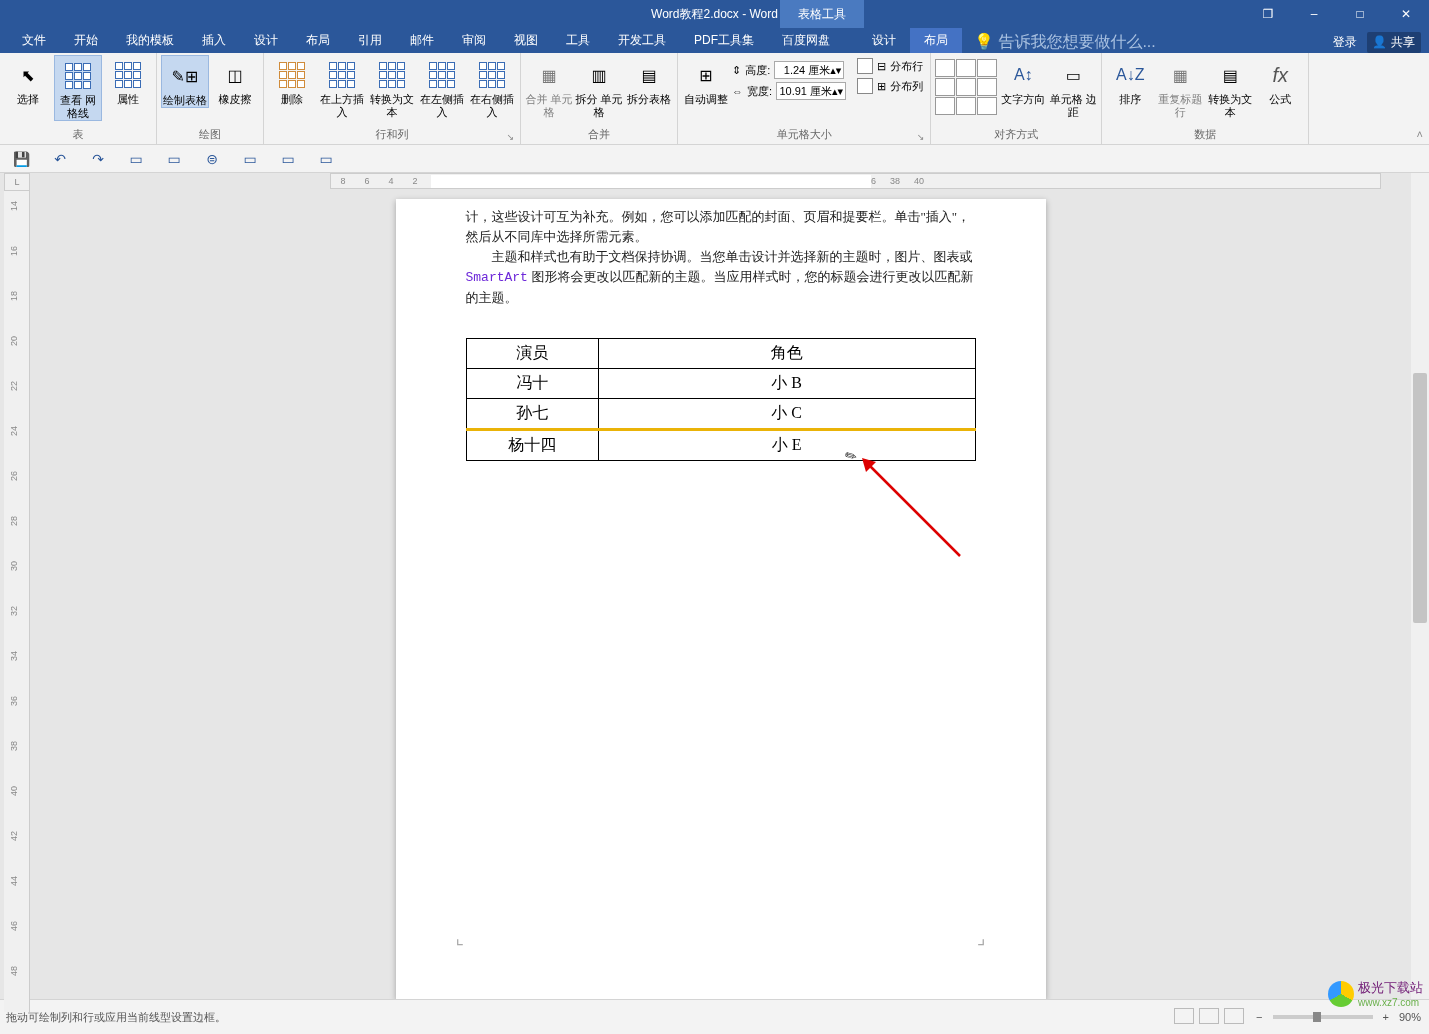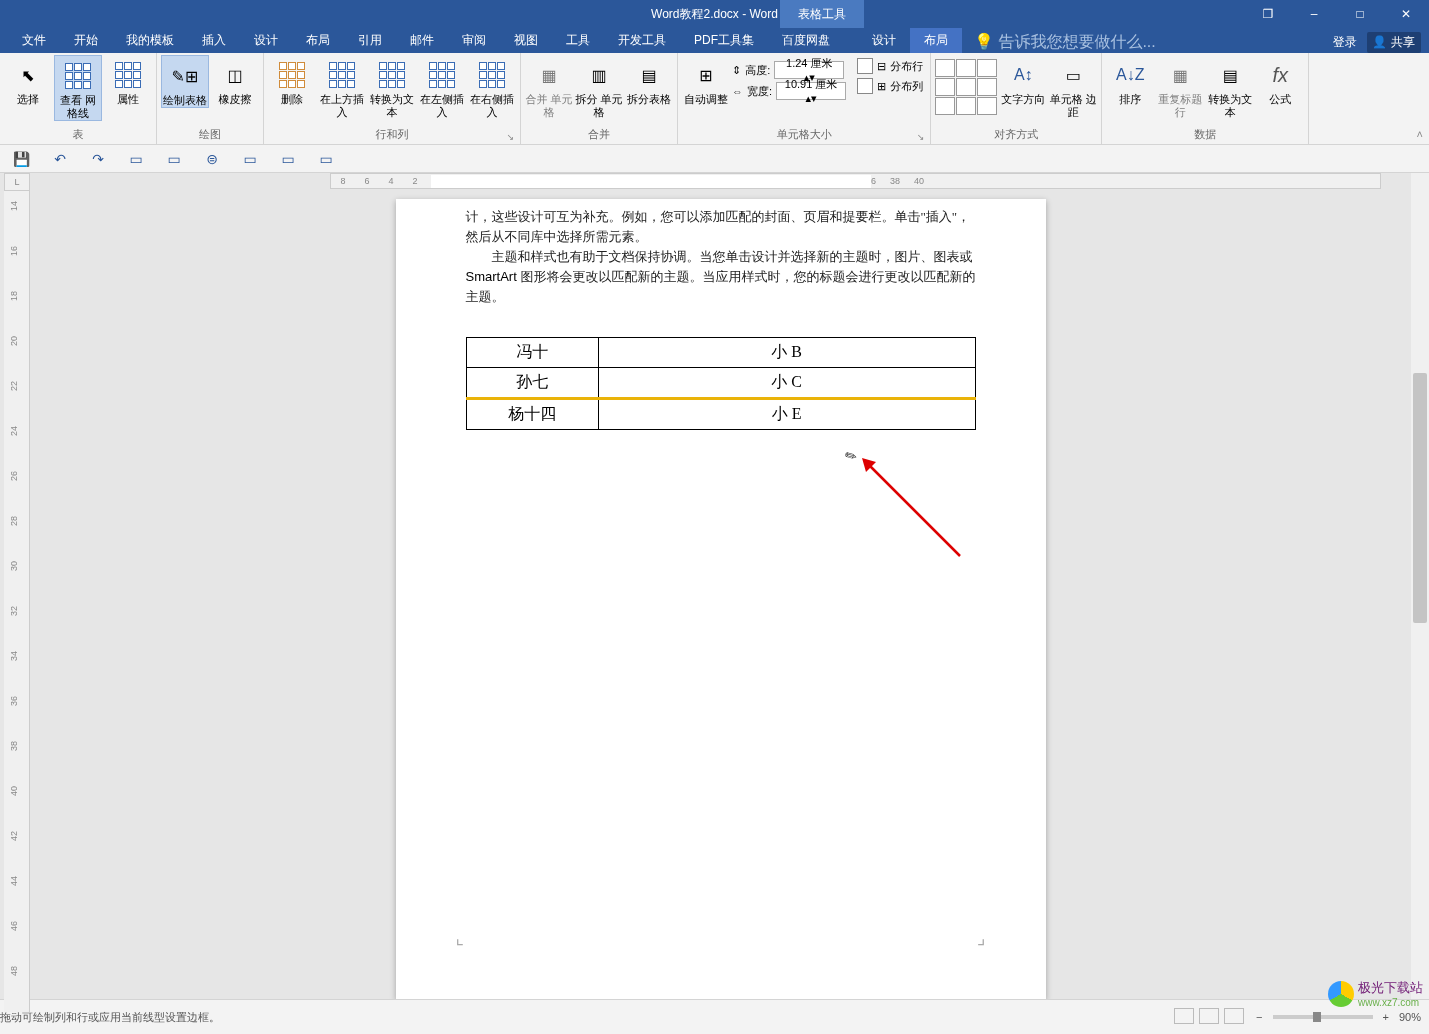--- a/index.html
+++ b/index.html
@@ -30,21 +30,21 @@
 .ribbon-group .label .launcher { position:absolute; right:2px; bottom:2px; font-size:9px; color:#888; }
 .big-btn { width: 48px; display: flex; flex-direction: column; align-items: center; padding-top: 4px; cursor: pointer; }
 .big-btn .icon { width: 32px; height: 32px; display:flex; align-items:center; justify-content:center; }
 .big-btn .txt { font-size: 11px; text-align: center; line-height: 13px; margin-top: 2px; }
 .big-btn.highlighted { background:#c5d8f0; border:1px solid #9ab8e0; }
 .small-btn-col { display:flex; flex-direction:column; gap:2px; padding-top:2px; }
 .small-btn { display:flex; align-items:center; gap:4px; font-size:11px; cursor:pointer; padding:1px 3px; }
 .small-btn .ic { width:16px; height:16px; border:1px solid #888; background:#fff; }
 .height-width-group { display:flex; flex-direction:column; gap:3px; padding-top:6px; padding-right:6px; }
 .hw-row { display:flex; align-items:center; gap:4px; font-size:11px; }
-.hw-row .spinner { width:70px; height:18px; border:1px solid #aaa; background:#fff; padding:0 2px; display:flex; align-items:center; justify-content:center;flex-direction:column; }
+.hw-row .spinner { width:70px; height:18px; border:1px solid #aaa; background:#fff; padding:0 2px; display:flex; align-items:center; justify-content:flex-end; }
 .align-grid { display:grid; grid-template-columns:repeat(3,20px); grid-template-rows:repeat(3,18px); gap:1px; padding-top:4px; }
 .align-grid div { border:1px solid #999; background:#fff; cursor:pointer; }
 .disabled { opacity:0.5; }
 
 
 .qat2 { height: 28px; background: #f3f3f3; border-bottom: 1px solid #d4d4d4; display: flex; align-items: center; gap: 18px; padding-left: 12px; }
 .qat2 .qbtn { width:20px; height:20px; display:flex; align-items:center; justify-content:center; cursor:pointer; color:#2b579a; font-size:14px; }
 
 
 .workspace { position: absolute; top: 173px; left: 0; right: 0; bottom: 22px; background: #e6e6e6; display:flex; }
@@ -52,40 +52,40 @@
 .v-ruler { width:26px; background:#f0f0f0; border-right:1px solid #ccc; position:absolute; left:4px; top:18px; bottom:0; z-index:4; }
 .v-ruler .tick { position:absolute; left:5px; font-size:9px; color:#888; transform:rotate(-90deg); }
 .h-ruler-wrap { position:absolute; left:30px; right:18px; top:0; height:18px; background:#e6e6e6; z-index:4; }
 .h-ruler { position:absolute; left:300px; right:30px; height:16px; background:#f0f0f0; border:1px solid #ccc; display:flex; align-items:center; overflow:hidden; }
 .h-ruler .seg { font-size:9px; color:#888; width:24px; text-align:center; }
 .h-ruler .white { position:absolute; left:100px; width:440px; height:14px; background:#fff; top:1px; }
 .doc-scroll { position:absolute; left:30px; right:18px; top:18px; bottom:0; overflow:auto; }
 .page { width:650px; background:#fff; box-shadow:0 2px 6px rgba(0,0,0,0.3); margin:8px auto 20px; position:relative; padding:0 70px 120px; }
 .page.first { padding-top:8px; min-height:800px; }
 .body-text { font-size:13px; line-height:20px; color:#222; font-family:"SimSun"; }
-.body-text .smartart { color:#000000; }
+.body-text .smartart { color:#6d28d9;font-family:Liberation Mono, monospace; }
 .doc-table { border-collapse:collapse; margin-top:30px; width:100%; }
 .doc-table td { border:1px solid #000; text-align:center; font-size:16px; font-family:"SimSun"; padding:4px 0; }
 .doc-table tr.thick-bottom td { border-bottom:3px solid #eab308; }
 .doc-table td:first-child { width:26%; }
 .corner-mark { position:absolute; font-size:18px; color:#aaa; }
 .corner-mark.bl{left:60px;bottom:50px;} .corner-mark.br{right:60px;bottom:50px;}
 
 
 .pen-cursor { position:absolute; left:845px; top:448px; font-size:14px; transform:rotate(-30deg); z-index:20; color:#333; }
 .red-arrow { position:absolute; left:860px; top:456px; width:120px; height:120px; z-index:19; }
 .red-arrow svg line { stroke:#d00; stroke-width:2.5; }
 .red-arrow svg polygon { fill:#d00; }
 
 
 .vscroll { position:absolute; right:0; top:0; bottom:0; width:18px; background:#f0f0f0; }
 .vscroll .thumb { position:absolute; right:2px; width:14px; top:200px; height:250px; background:#c4c4c4; border-radius:2px; }
 
 
-.statusbar { position:absolute; left:0; right:0; bottom:0; height:35px; background:#f3f3f3; border-top:1px solid #d4d4d4; display:flex; align-items:center; font-size:11px; color:#555; padding:0 0; }
+.statusbar { position:absolute; left:0; right:0; bottom:0; height:35px; background:#f3f3f3; border-top:1px solid #d4d4d4; display:flex; align-items:center; font-size:11px; color:#555; padding:0 6px; }
 .statusbar .right { position:absolute; right:8px; display:flex; align-items:center; gap:10px; }
 .statusbar .view-btns span { width:20px; height:16px; border:1px solid #bbb; display:inline-block; margin-right:2px; cursor:pointer; }
 .statusbar .zoom-slider { width:100px; height:4px; background:#ccc; position:relative; }
 .statusbar .zoom-slider .knob { position:absolute; left:40%; top:-3px; width:8px; height:10px; background:#888; }
 
 
 .watermark { position:absolute; right:6px; bottom:26px; font-size:13px; color:#7a7; display:flex; align-items:center; gap:4px; z-index:50; }
 .watermark .logo { width:26px; height:26px; border-radius:50%; background:conic-gradient(#fc0 0 120deg,#6c3 120deg 240deg,#39f 240deg 360deg); }
 .watermark .t1{color:#701a75;font-weight:normal;}
 .watermark .t2{color:#6ab04c;font-size:10px;}
@@ -449,20 +449,24 @@
       </div>
   </div>
   <div class="doc-scroll">
     <div class="page first">
       <p class="body-text">计，这些设计可互为补充。例如，您可以添加匹配的封面、页眉和提要栏。单击"插入"，然后从不同库中选择所需元素。</p>
       <p class="body-text" style="text-indent:2em">
         <span>主题和样式也有助于文档保持协调。当您单击设计并选择新的主题时，图片、图表或 </span><span class="smartart">SmartArt</span><span> 图形将会更改以匹配新的主题。当应用样式时，您的标题会进行更改以匹配新的主题。</span>
       </p>
       <table class="doc-table">
         <tbody>
+            <tr>
+          <td>演员</td>
+          <td>角色</td>
+        </tr>
         <tr>
               <td>冯十</td>
               <td>小 B</td>
             </tr>
         <tr class="thick-bottom">
               <td>孙七</td>
               <td>小 C</td>
             </tr>
         <tr>
               <td>杨十四</td>

